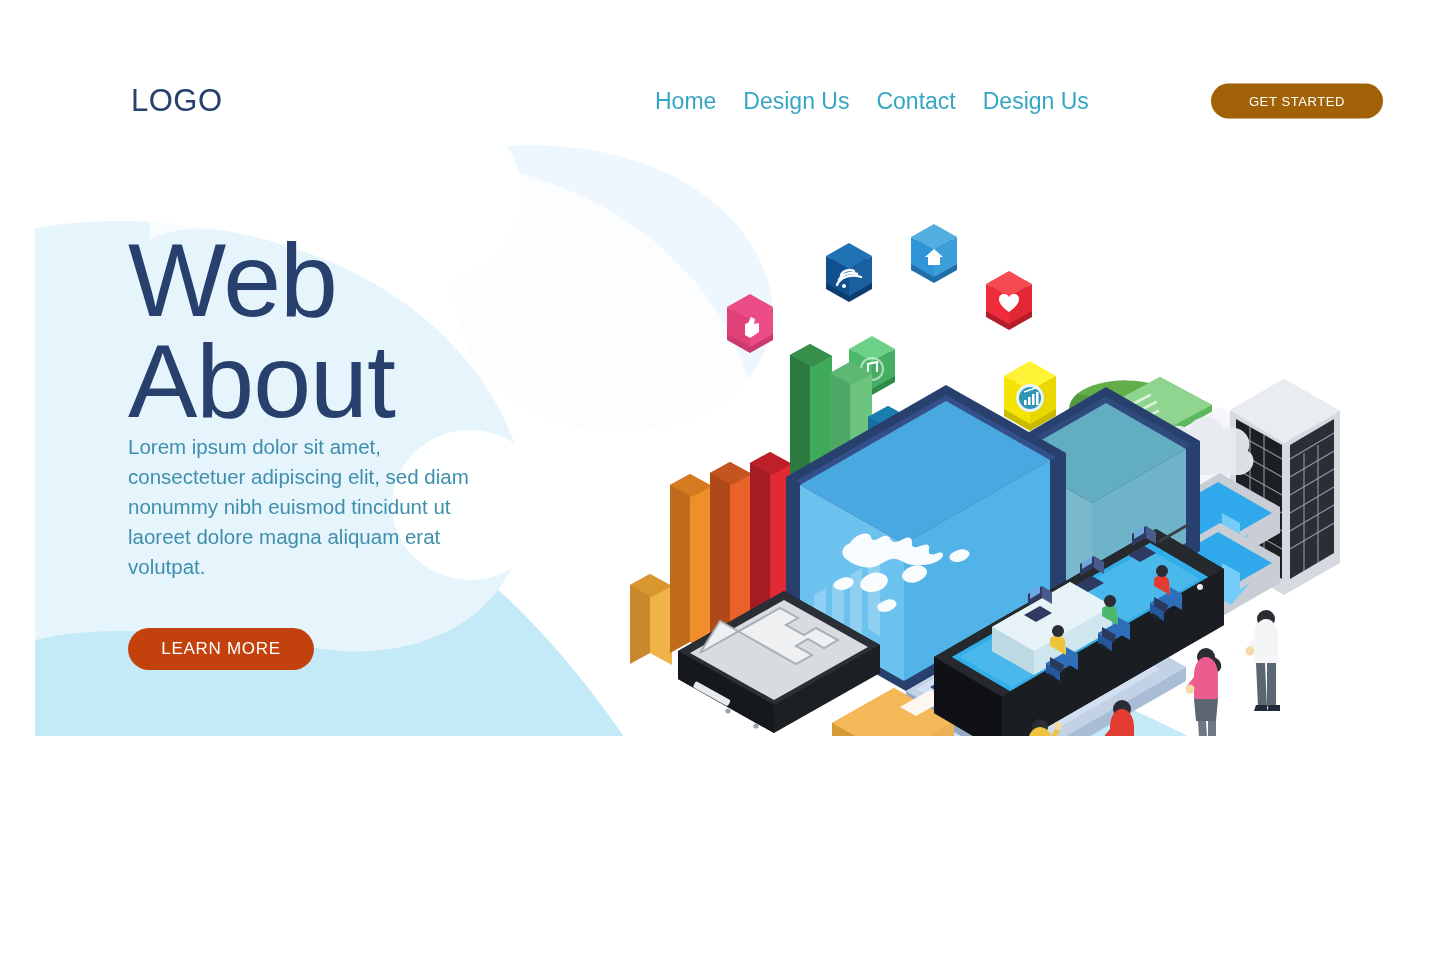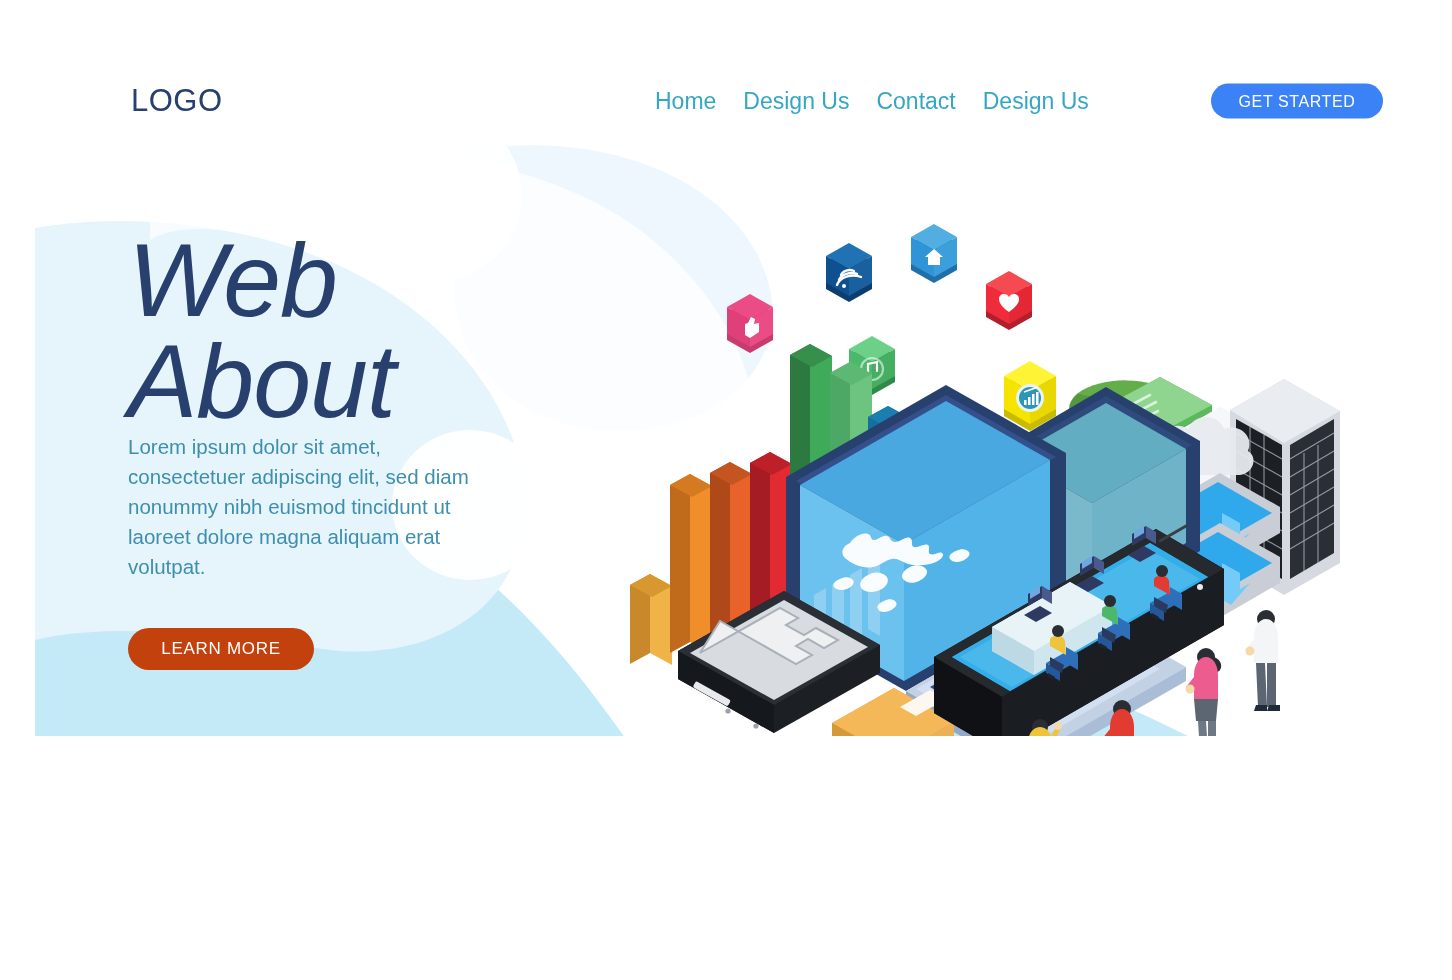--- a/index.html
+++ b/index.html
@@ -56,23 +56,23 @@
     white-space:nowrap;
     text-decoration:none;
     cursor:pointer;
   }
   #get-started-button {
     position:absolute;
     left:1211px; top:50%;
     transform:translateY(-50%);
     width:172px; height:35px;
     border-radius:18px;
-    background:#3b82f6;
+    background:#a16207;
     color:#ffffff;
-    font-size:16px;
+    font-size:13px;
     letter-spacing:0.6px;
     display:flex;
     align-items:center;
     justify-content:center;
     cursor:pointer;
     border:none;
     font-family:"Liberation Sans", sans-serif;
   }
 
   
@@ -81,21 +81,20 @@
     left:128px; top:230px;
     width:420px;
     z-index:20;
   }
   #hero-title {
     font-size:104px;
     line-height:0.97;
     color:#27406e;
     font-weight:400;
     letter-spacing:-1px;
-    font-style:italic;
   }
   #hero-title .title-line { display:block; }
   #hero-subtitle {
     margin-top:10px;
     font-size:41px;
     color:#2fb495;
     letter-spacing:4.5px;
     font-weight:400;
   }
   #hero-paragraph {

